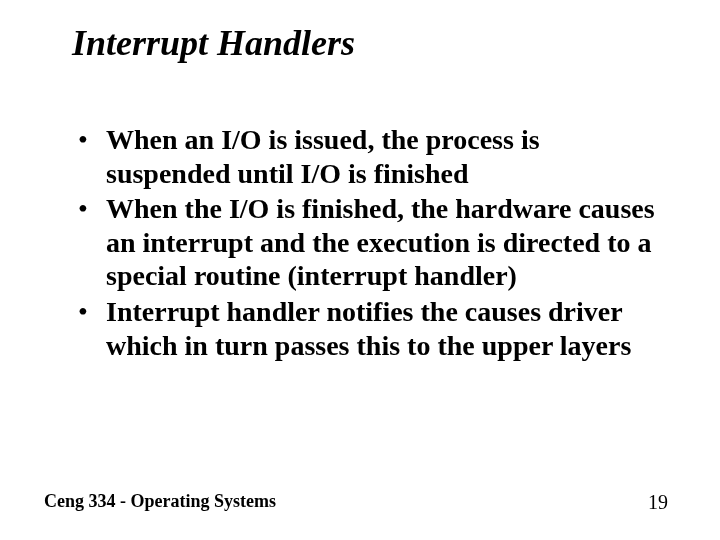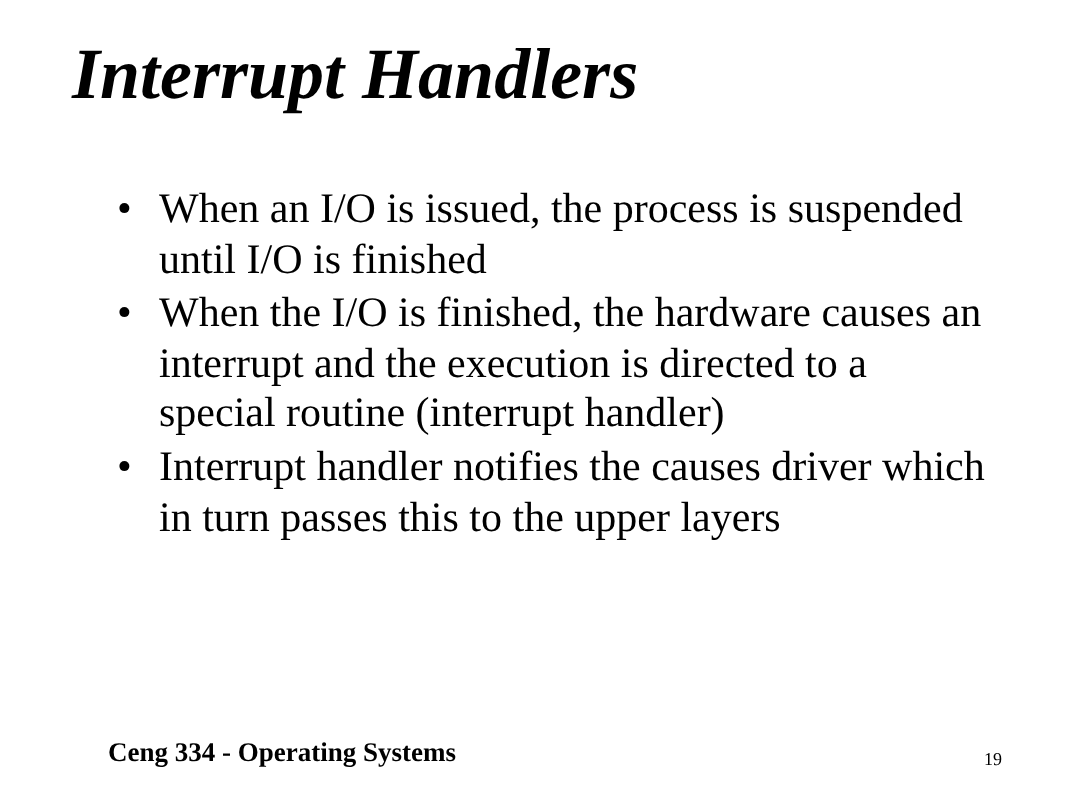--- a/index.html
+++ b/index.html
@@ -8,22 +8,22 @@
     height: 540px;
     background: #fff;
     font-family: "Times New Roman", Times, serif;
     color: #000;
     position: relative;
     overflow: hidden;
   }
   .title {
     position: absolute;
     top: 22px;
-    left: 48px;
-    font-size: 48px;
+    left: 72px;
+    font-size: 36px;
     font-weight: bold;
     font-style: italic;
   }
   .content {
     position: absolute;
     top: 123px;
     left: 78px;
     right: 60px;
   }
   .bullet-item {
@@ -32,33 +32,34 @@
     line-height: 1.2;
     margin-bottom: 2px;
   }
   .bullet-marker {
     width: 28px;
     flex-shrink: 0;
     text-align: left;
   }
   .bullet-text {
     flex: 1;
+    font-weight: bold;
   }
   .footer-left {
     position: absolute;
     bottom: 28px;
-    left: 72px;
+    left: 44px;
     font-size: 18px;
     font-weight: bold;
   }
   .footer-right {
     position: absolute;
     bottom: 26px;
     right: 52px;
-    font-size: 12px;
+    font-size: 20px;
   }
 </style>
 </head>
 <body>
 
 <div class="title">Interrupt Handlers</div>
 
 <div class="content">
   <div class="bullet-item">
     <div class="bullet-marker">•</div>

